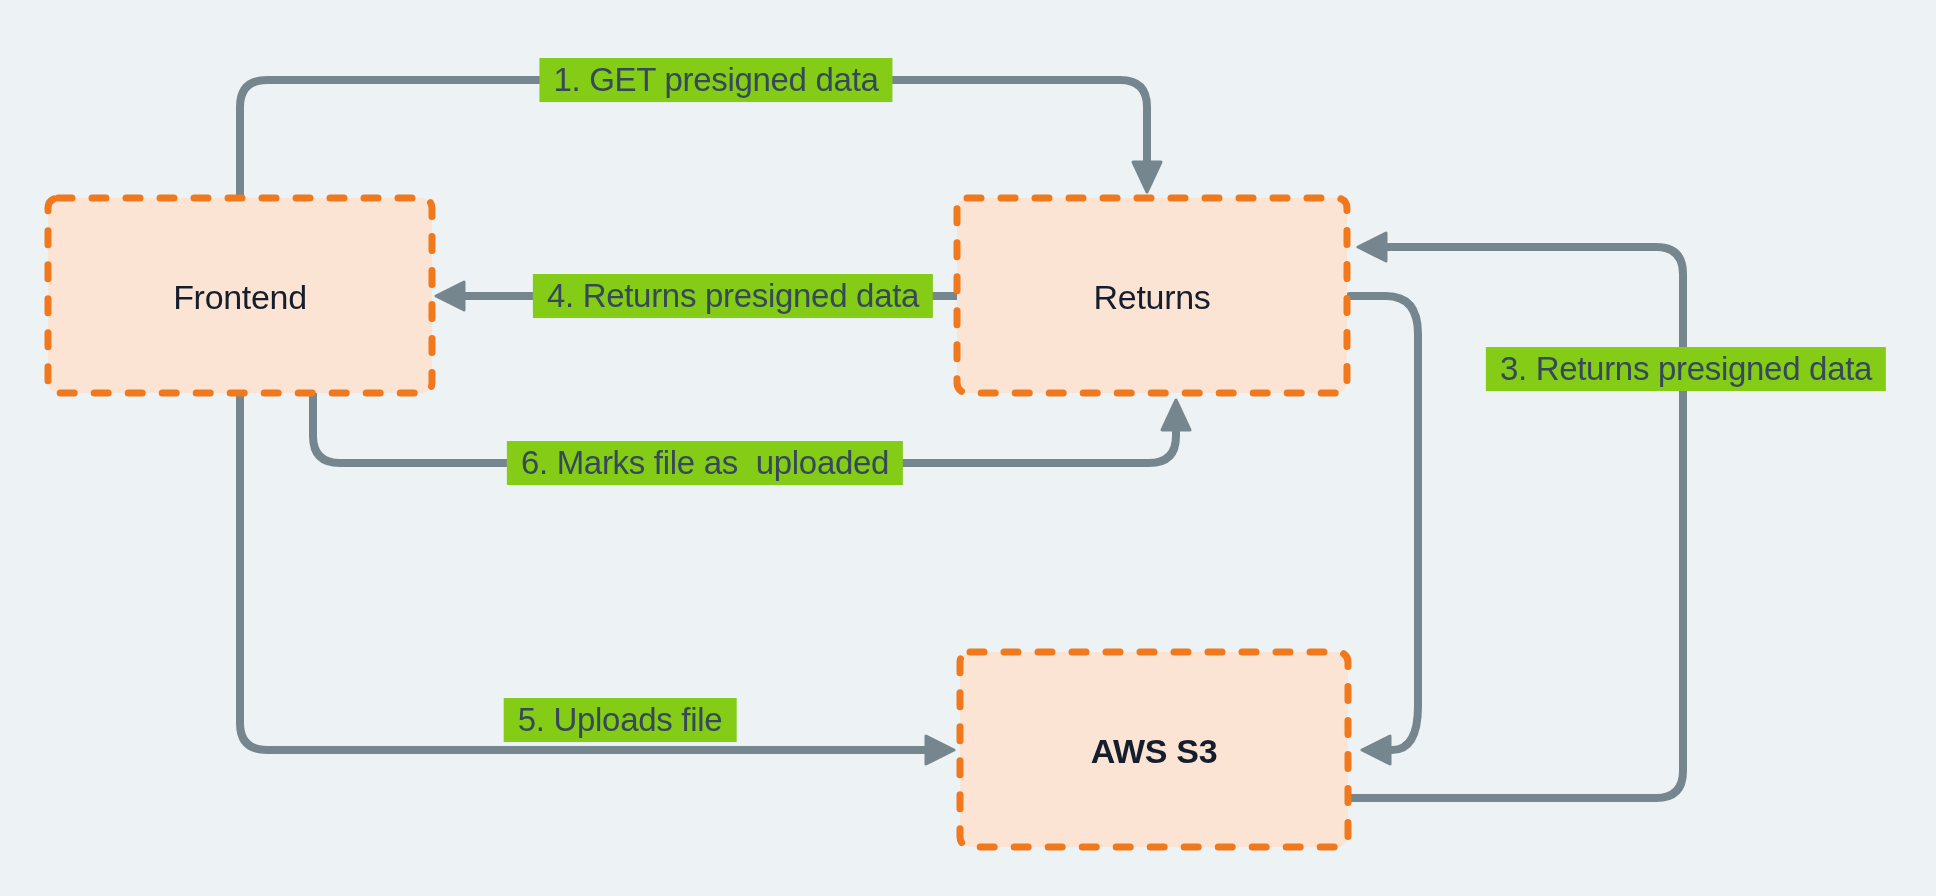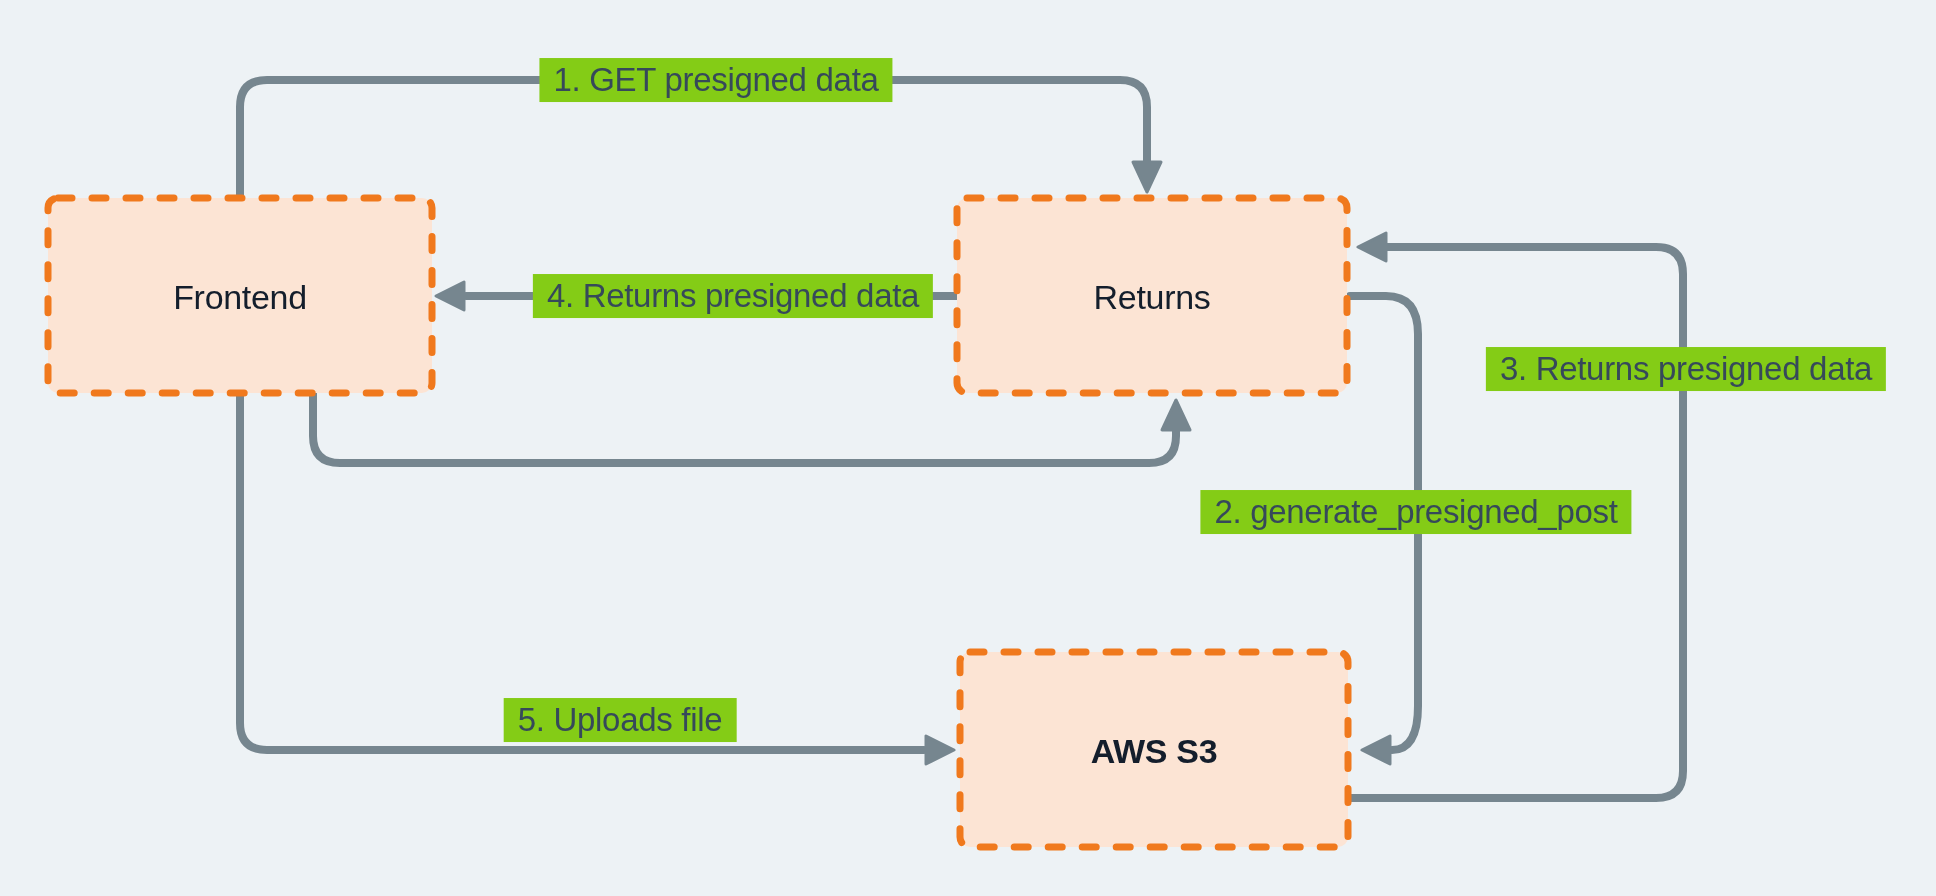--- a/index.html
+++ b/index.html
@@ -74,18 +74,18 @@
     <rect class="node-rect" x="48" y="198" width="384" height="195" rx="10"></rect>
     <rect class="node-rect" x="957" y="198" width="390" height="195" rx="10"></rect>
     <rect class="node-rect" x="960" y="652" width="388" height="195" rx="10"></rect>
   </svg>
 
   <div class="node-label" style="left:240px;top:297px;">Frontend</div>
   <div class="node-label" style="left:1152px;top:297px;">Returns</div>
   <div class="node-label" style="left:1154px;top:751px;font-weight:bold;">AWS S3</div>
 
   <div class="edge-label" style="left:716px;top:80px;">1. GET presigned data</div>
-  <div class="edge-label" style="left:1416px;top:512px;">2. generate_presigned_post</div>
   <div class="edge-label" style="left:1686px;top:334px;margin-top:35px;">3. Returns presigned data</div>
   <div class="edge-label" style="left:733px;top:296px;">4. Returns presigned data</div>
   <div class="edge-label" style="left:620px;top:720px;">5. Uploads file</div>
+  <div class="edge-label" style="left:705px;top:463px;">6. Marks file as  uploaded</div>
 
 </div>
 
 </body></html>

